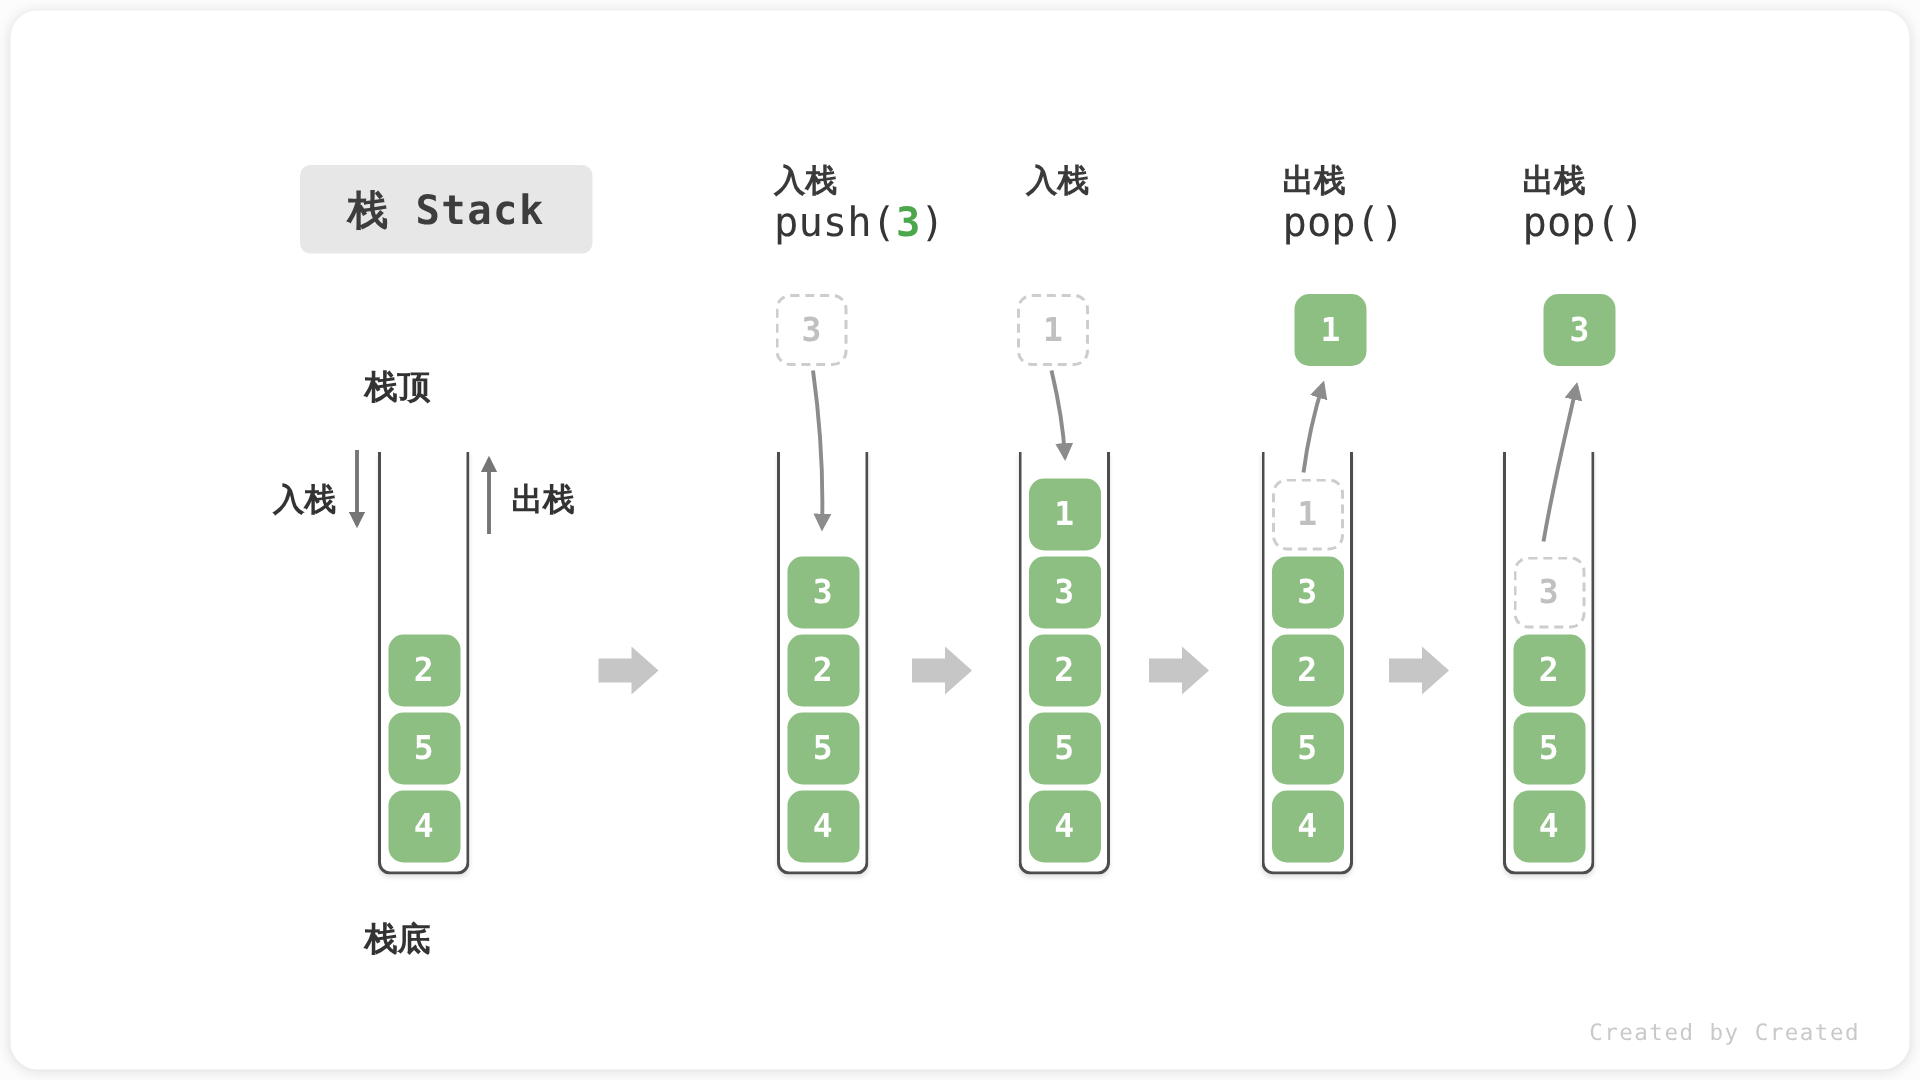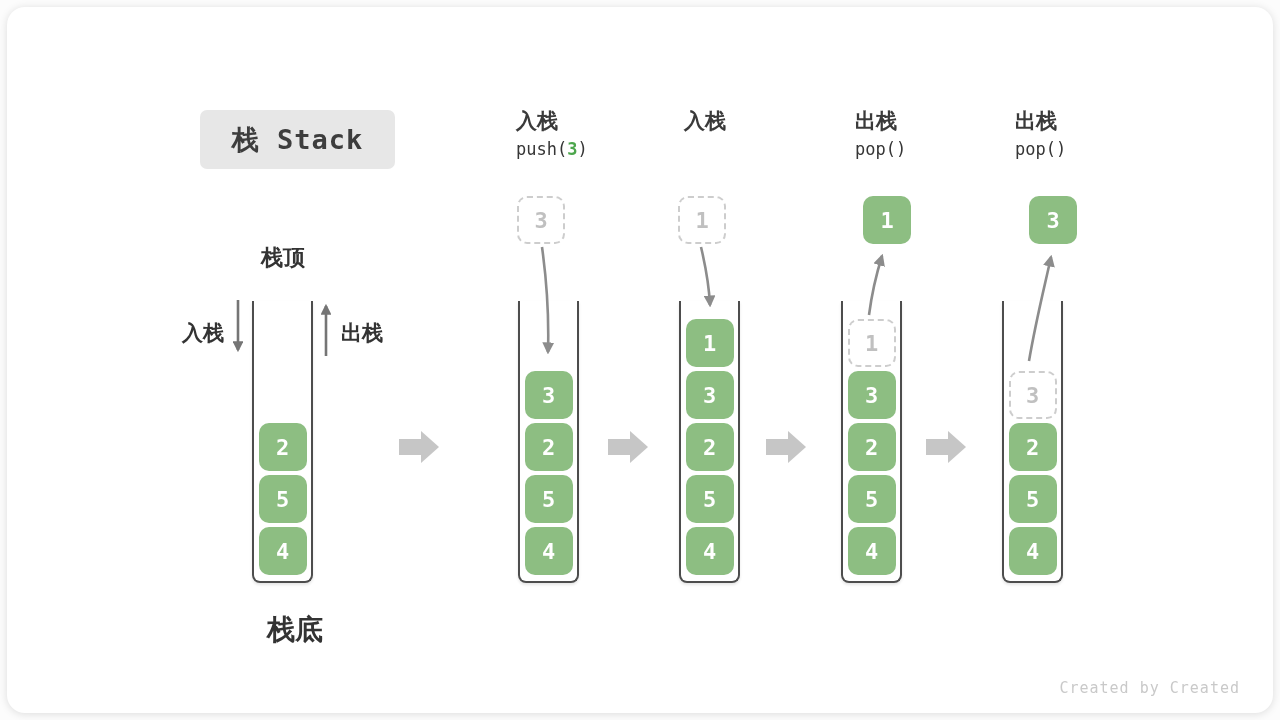--- a/index.html
+++ b/index.html
@@ -8,21 +8,21 @@
   .card { position:absolute; left:7px; top:7px; width:1266px; height:706px;
           background:#ffffff; border-radius:18px; box-shadow:0 1px 9px rgba(0,0,0,0.13); }
 
   .title-box { position:absolute; left:187px; top:110px; width:195px; height:59px;
                background:#e7e7e7; border-radius:7px; display:flex; align-items:center; justify-content:center;margin-left:13px; }
   .title-text { font-family:"DejaVu Sans Mono", monospace; font-size:27px; font-weight:600;
                 color:#3d3d3d; letter-spacing:1px; }
 
   .op-header { position:absolute; width:160px; }
   .op-action { font-size:21px; font-weight:700; color:#3a3a3a; line-height:26px; }
-  .op-code   { font-family:"DejaVu Sans Mono", monospace; font-size:17px; color:#363636; line-height:30px; }
+  .op-code   { font-family:"DejaVu Sans Mono", monospace; font-size:27px; color:#363636; line-height:30px; }
   .op-arg    { color:#4ca64c; font-weight:700; }
 
   .well { position:absolute; top:301px; width:61px; height:282px;
           border-left:2px solid #4d4d4d; border-right:2px solid #4d4d4d; border-bottom:2px solid #4d4d4d;
           border-radius:0 0 8px 8px; background:#ffffff;
           display:flex; flex-direction:column; justify-content:flex-end; align-items:center;
           gap:4px; padding-bottom:6px; box-shadow:0 2px 3px rgba(0,0,0,0.10); }
 
   .item { width:48px; height:48px; border-radius:10px; flex:0 0 48px;
           display:flex; align-items:center; justify-content:center;
@@ -59,22 +59,22 @@
     <div class="op-action">出栈</div>
     <div class="op-code"><span>pop(</span><span class="op-arg"></span><span>)</span></div>
   </div>
   <div class="op-header" style="left:1015px; top:108px;">
     <div class="op-action">出栈</div>
     <div class="op-code"><span>pop(</span><span class="op-arg"></span><span>)</span></div>
   </div>
 
   <div class="zh-label" style="left:170px; top:319px; width:54px; text-align:right;">入栈</div>
   <div class="zh-label" style="left:341px; top:319px;">出栈</div>
-  <div class="zh-label" style="left:243px; top:243px; width:80px; text-align:center; font-size:22px;">栈顶</div>
-  <div class="zh-label" style="left:243px; top:611px; width:80px; text-align:right; font-size:28px;">栈底</div>
+  <div class="zh-label" style="left:243px; top:243px; width:80px; text-align:left; font-size:22px;">栈顶</div>
+  <div class="zh-label" style="left:243px; top:611px; width:80px; text-align:left; font-size:22px;">栈底</div>
 
   <div class="item dashed float-item" style="left:517px;">3</div>
   <div class="item dashed float-item" style="left:678px;">1</div>
   <div class="item solid float-item" style="left:863px;">1</div>
   <div class="item solid float-item" style="left:1029px;">3</div>
 
   <div class="well" style="left:252px;">
     <div class="item solid">2</div>
     <div class="item solid">5</div>
     <div class="item solid">4</div>

